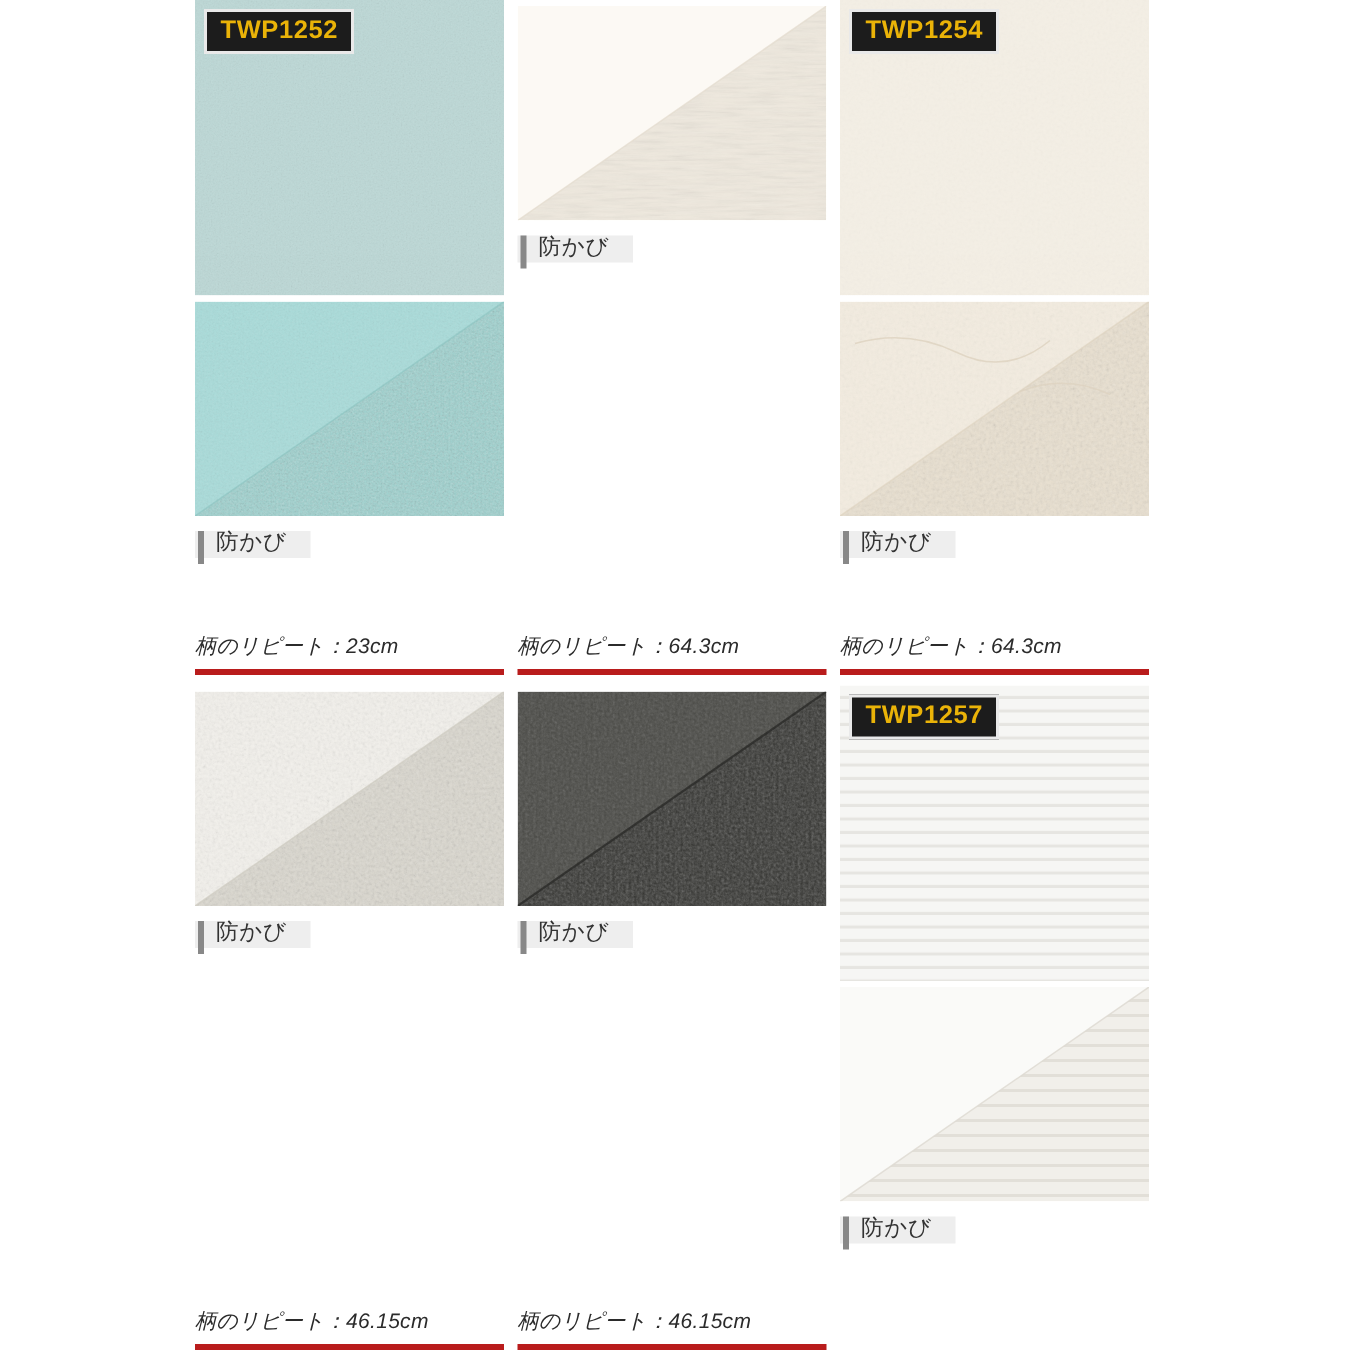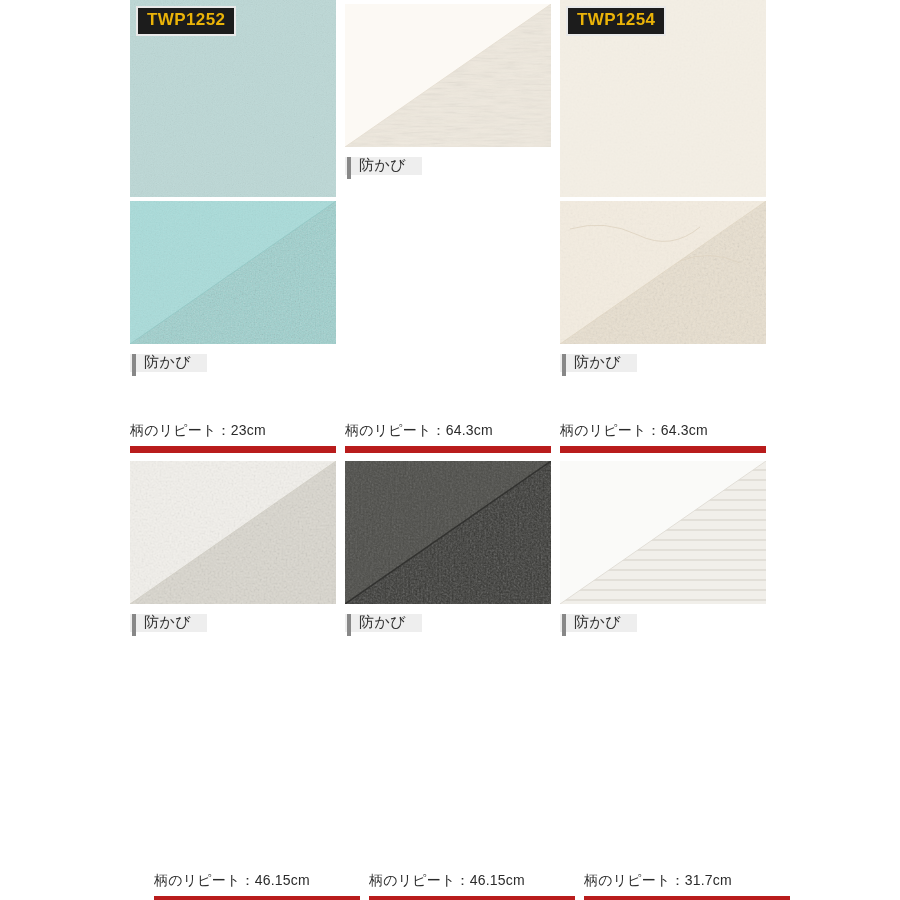--- a/index.html
+++ b/index.html
@@ -105,30 +105,31 @@
 
   
   .repeat-row {
     position: absolute;
     left: 130px;
     width: 636px;
     display: flex;
     gap: 9px;
   }
   .repeat-row-1 { top: 422px; }
-  .repeat-row-2 { top: 872px; margin-left: 24px; }
+  .repeat-row-2 { top: 872px; }
 
   .repeat-cell {
     width: 206px;
     font-size: 14px;
     color: #2b2b2b;
     padding-bottom: 6px;
-    border-bottom: 7px solid #b91c1c;
+    border-bottom: 4px solid #b91c1c;
     letter-spacing: 0.2px;
     white-space: nowrap;
+    font-style: italic;
   }
 </style>
 </head>
 <body>
 
 <div class="catalog">
 
   <div class="block block-row1">
     <div class="grid">
 
@@ -341,20 +342,32 @@
 
         <div class="feature-row">
           <span class="feature-badge">
             <span class="feature-bar"></span>
             <span class="feature-text">防かび</span>
           </span>
         </div>
       </div>
 
       <div class="cell">
+        <div class="swatch-main">
+          <svg class="tex" viewBox="0 0 206 197" preserveAspectRatio="none">
+            <defs>
+              <pattern id="rib1257" width="206" height="9" patternUnits="userSpaceOnUse">
+                <rect width="206" height="9" fill="#f6f6f4"></rect>
+                <rect y="7" width="206" height="2" fill="#e6e5e1"></rect>
+              </pattern>
+            </defs>
+            <rect width="206" height="197" fill="url(#rib1257)"></rect>
+          </svg>
+          <div class="code-badge">TWP1257</div>
+        </div>
 
         <div class="swatch-detail">
           <svg class="tex" viewBox="0 0 206 143" preserveAspectRatio="none">
             <defs>
               <pattern id="rib1257b" width="206" height="10" patternUnits="userSpaceOnUse">
                 <rect width="206" height="10" fill="#f1efea"></rect>
                 <rect y="8" width="206" height="2" fill="#e2dfd8"></rect>
               </pattern>
               <clipPath id="c1257">
                   <polygon points="206,0 206,143 0,143"></polygon>
@@ -375,16 +388,15 @@
           </span>
         </div>
       </div>
 
     </div>
   </div>
 
   <div class="repeat-row repeat-row-2">
     <div class="repeat-cell">柄のリピート：46.15cm</div>
     <div class="repeat-cell">柄のリピート：46.15cm</div>
-    <div class="repeat-cell">柄のリピート：31.7cm</div>
   </div>
 
 </div>
 
 </body></html>

